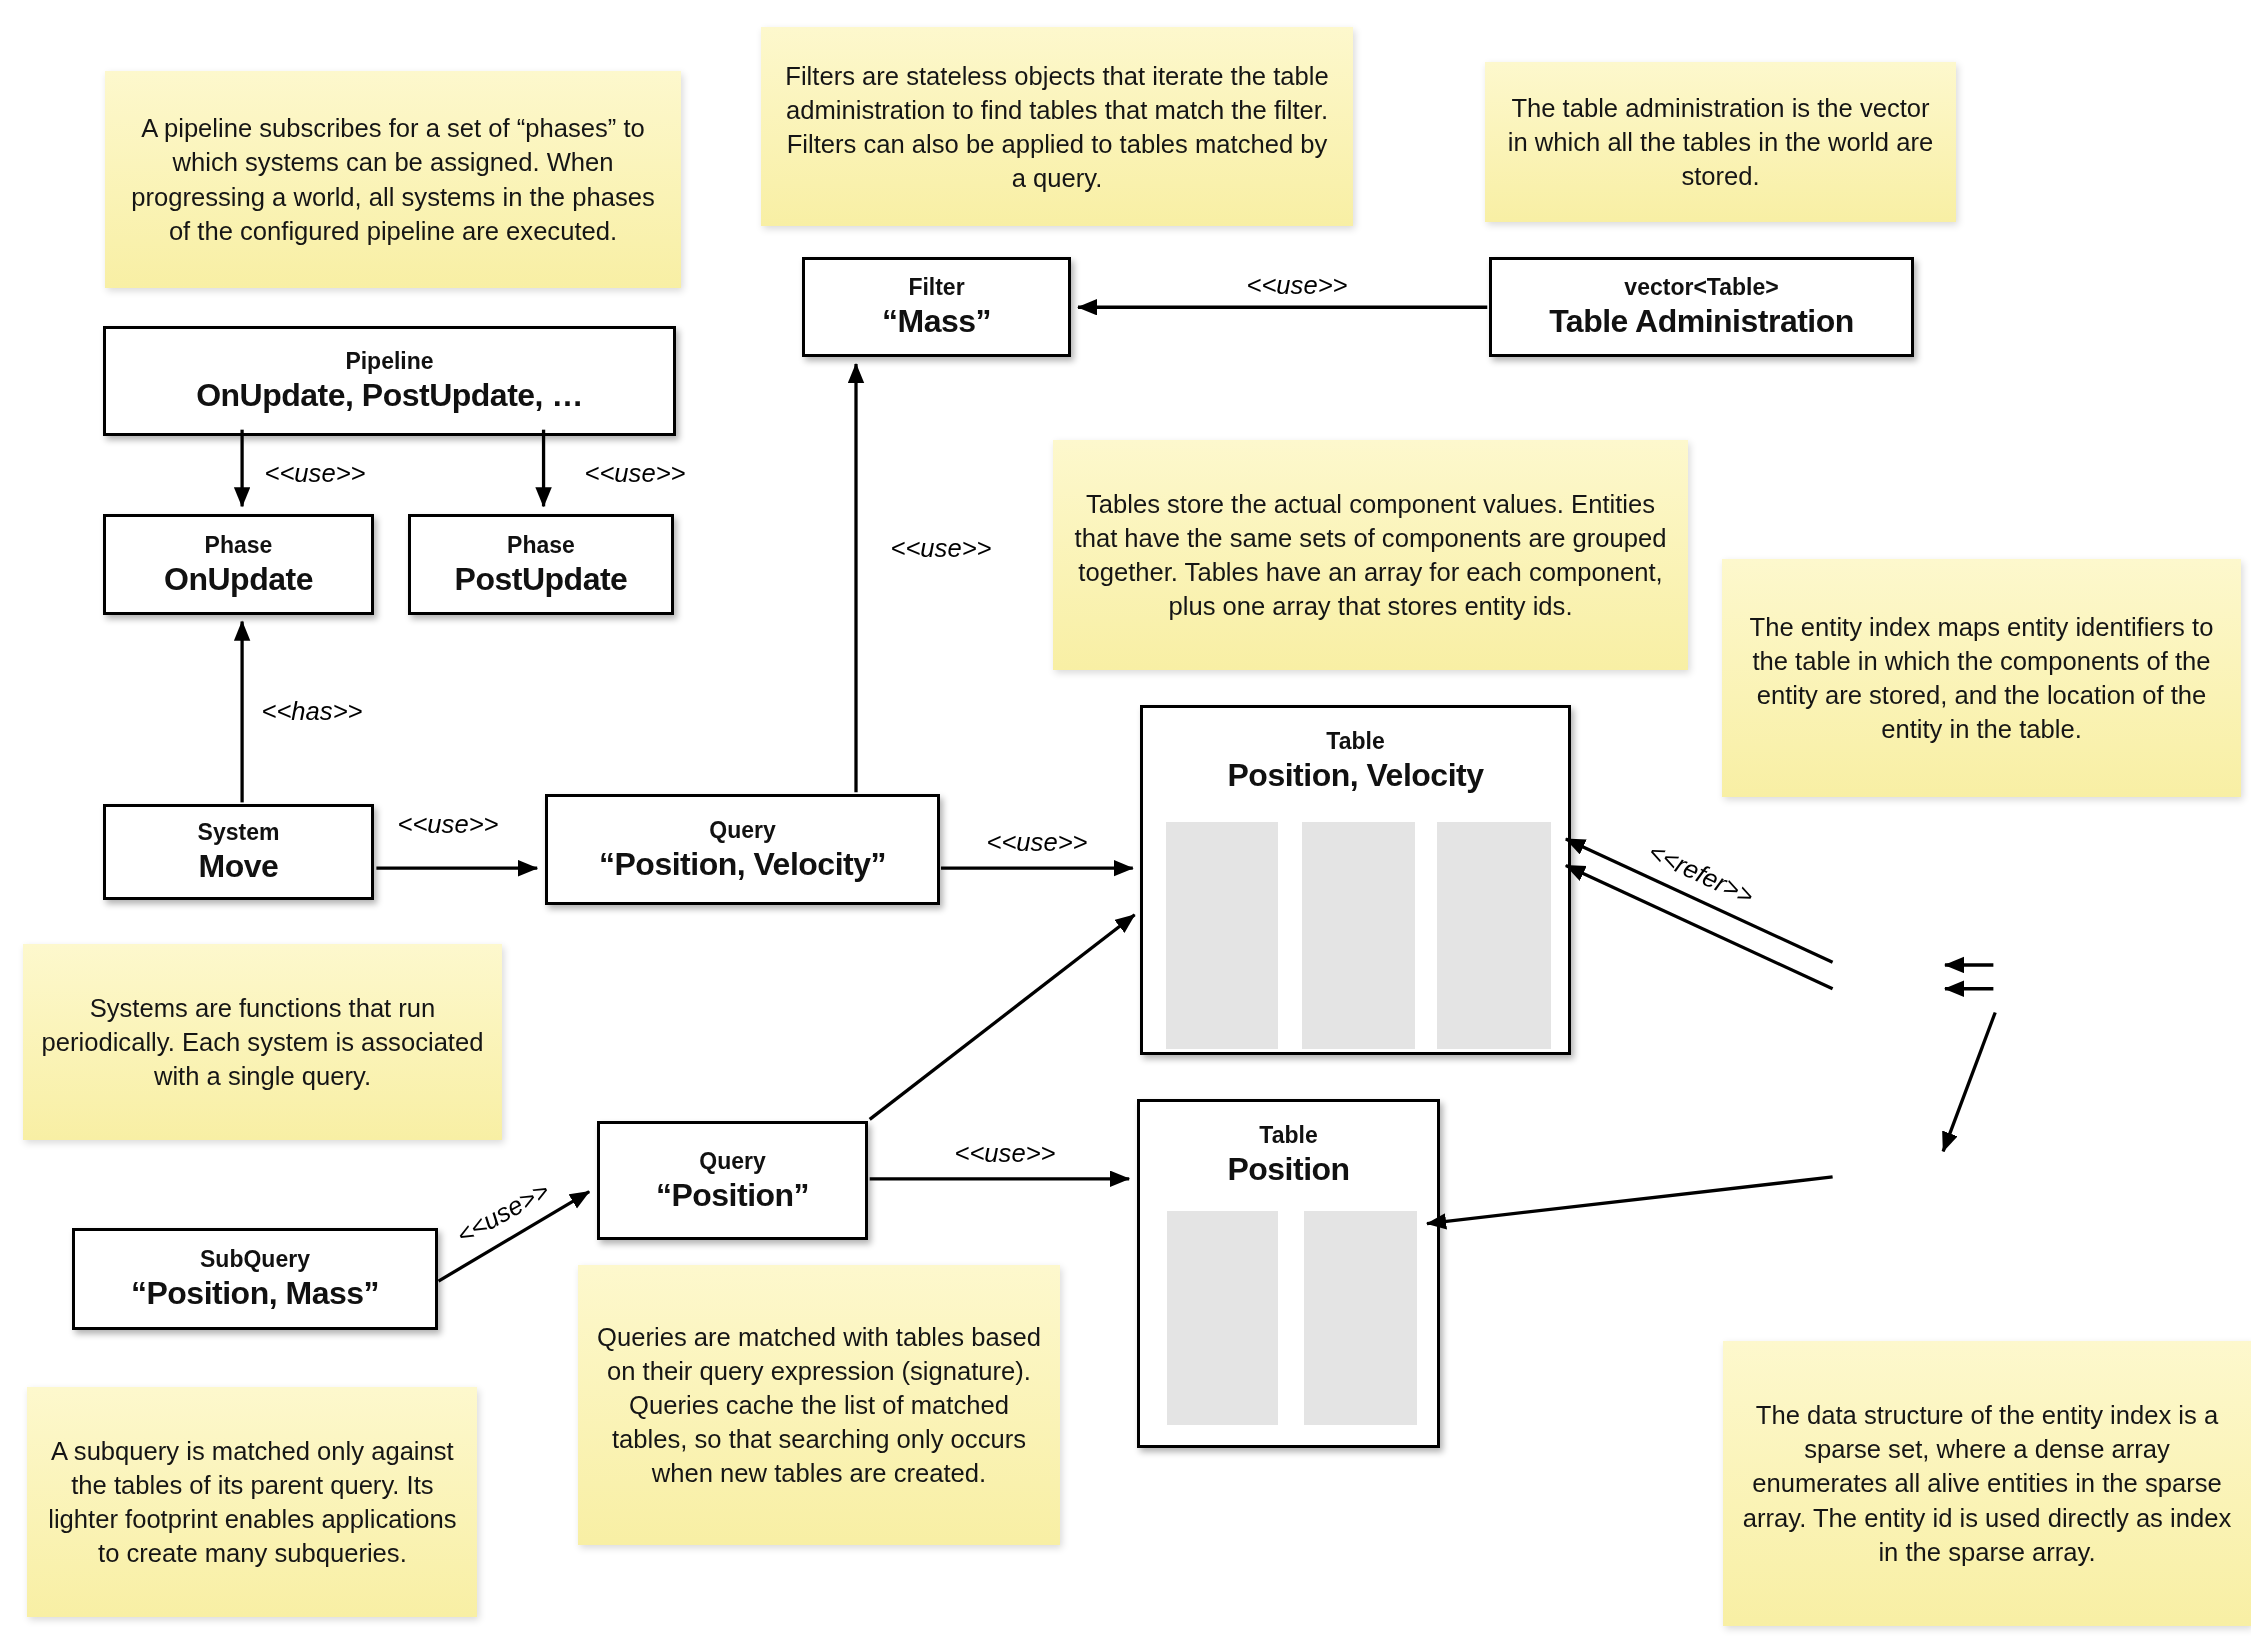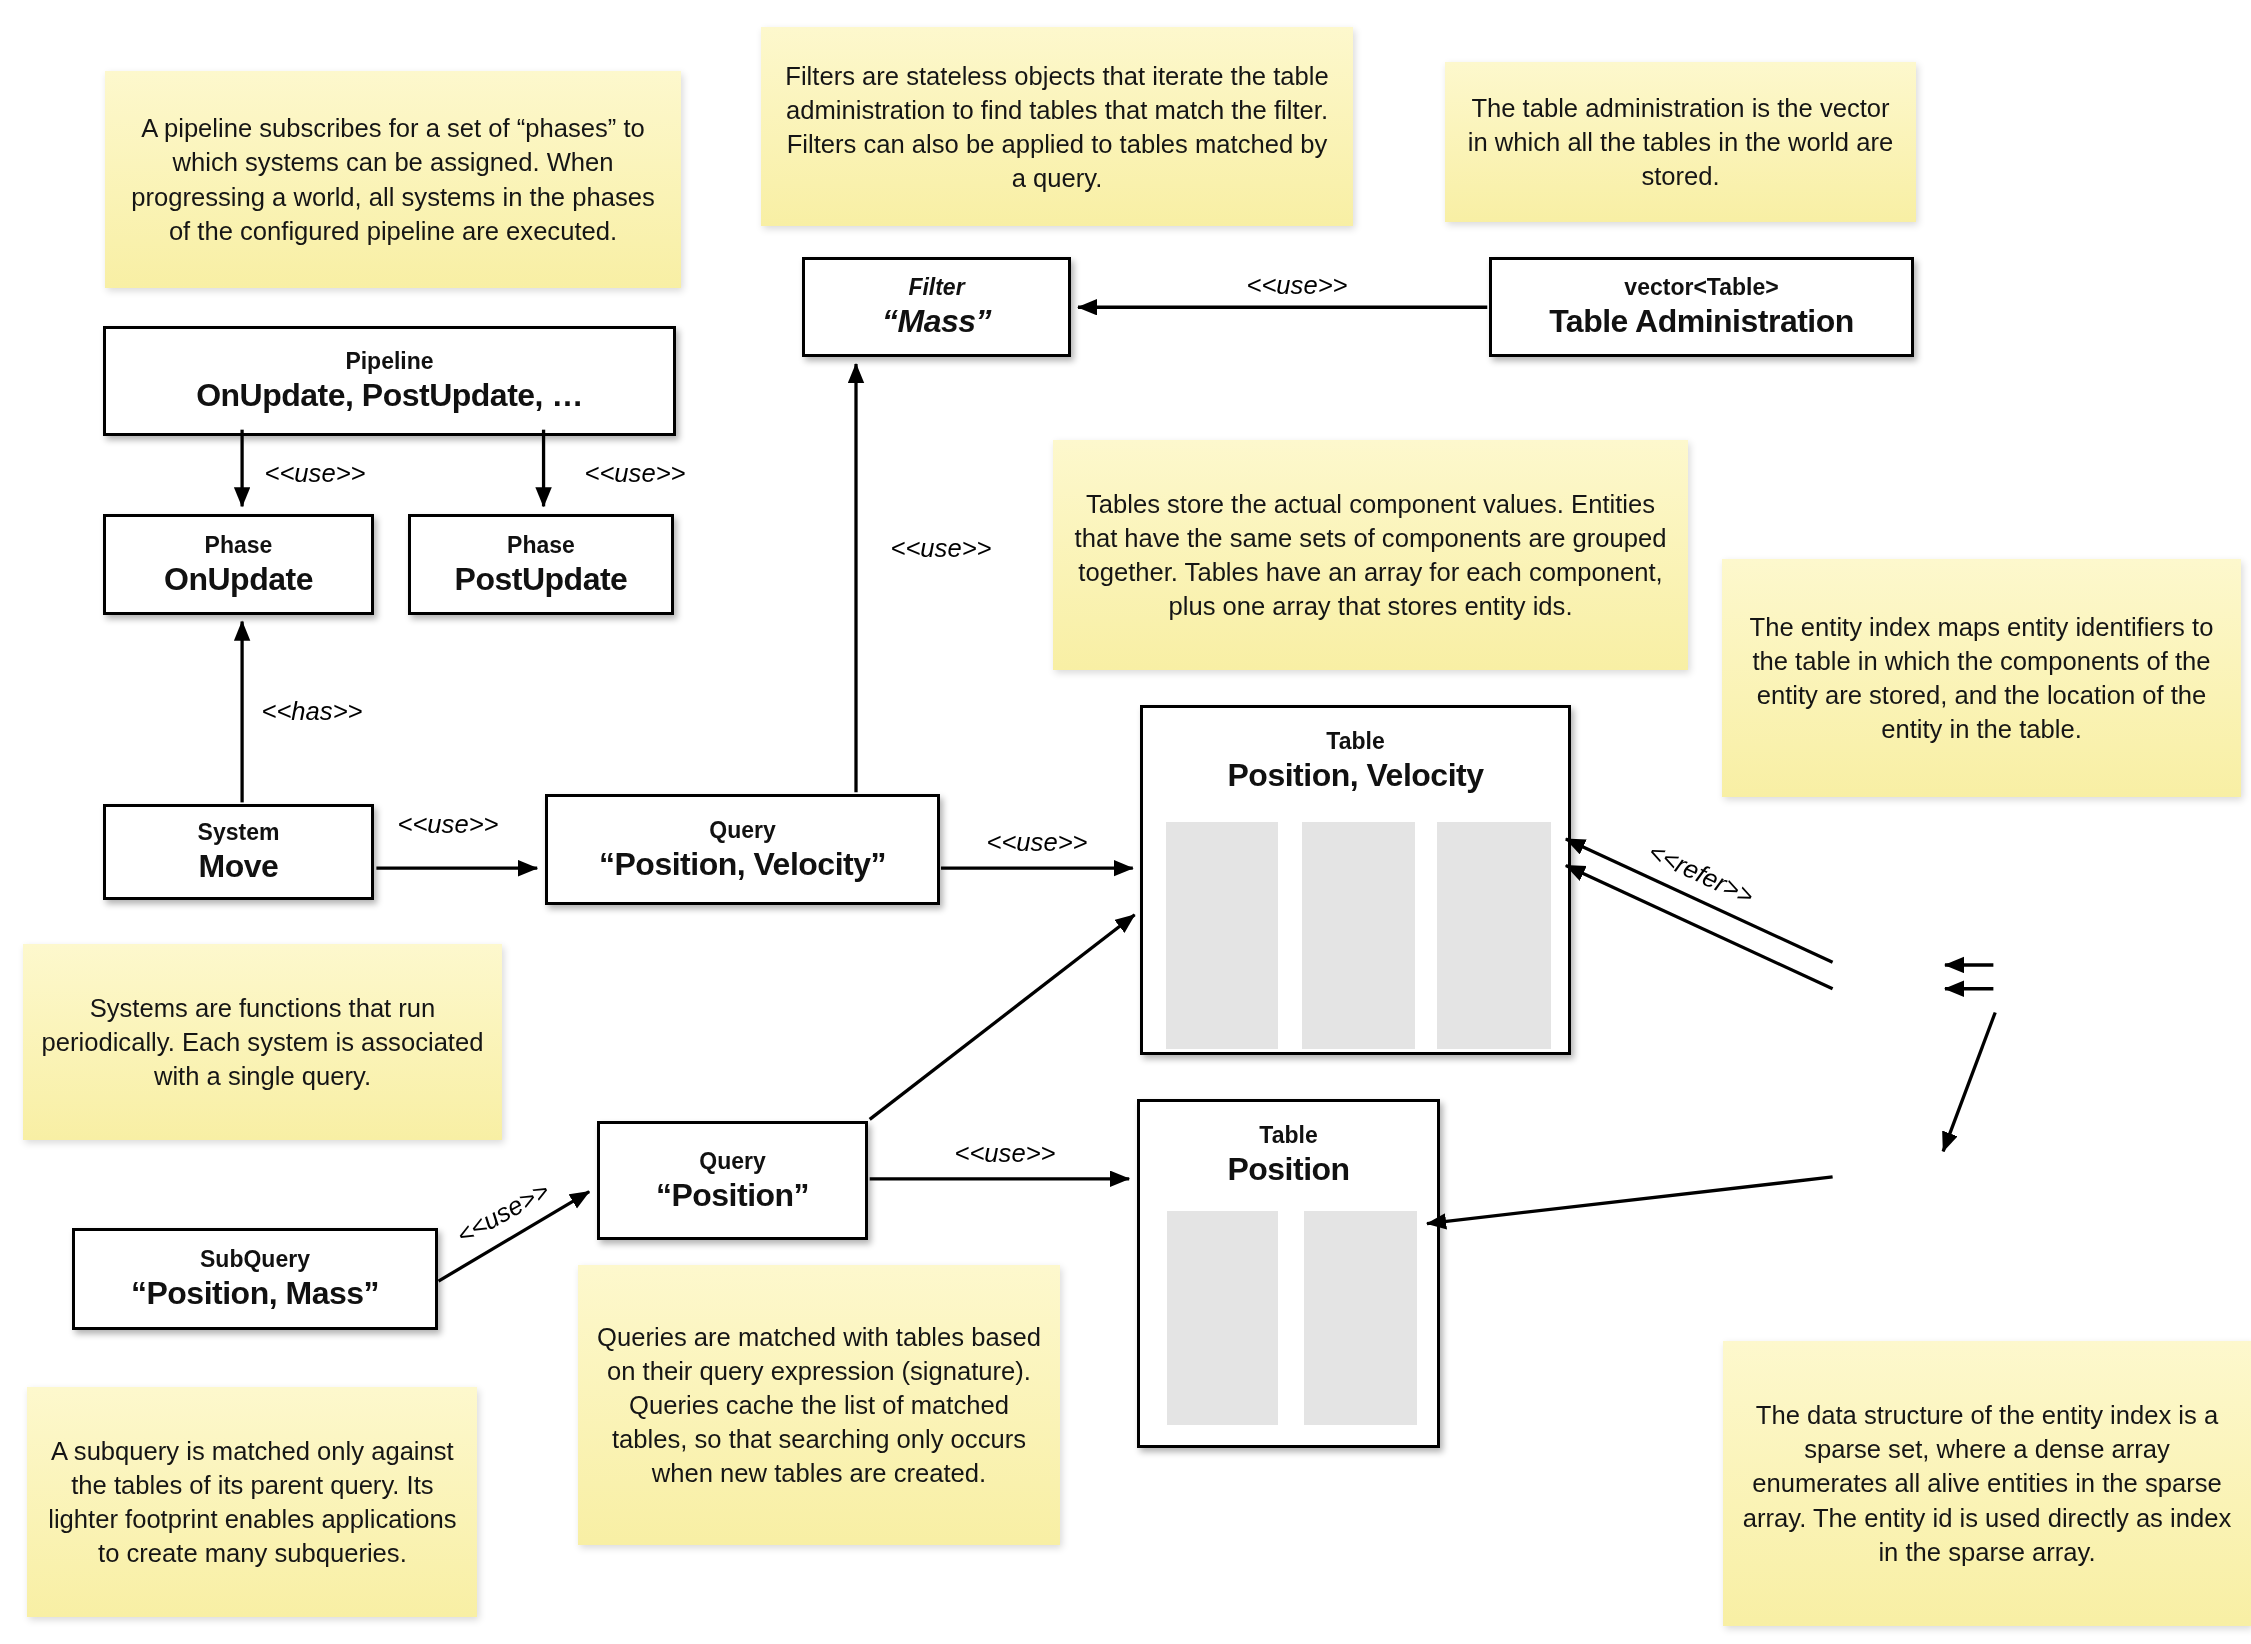--- a/index.html
+++ b/index.html
@@ -24,21 +24,21 @@
   .note,.node{z-index:2;}
   .elabel{z-index:6;}
 </style>
 </head>
 <body>
 
 <div class="canvas">
 
   <div class="note" style="left:105px;top:71px;width:576px;height:217px;">A pipeline subscribes for a set of “phases” to which systems can be assigned. When progressing a world, all systems in the phases of the configured pipeline are executed.</div>
   <div class="note" style="left:761px;top:27.4px;width:592px;height:199px;">Filters are stateless objects that iterate the table administration to find tables that match the filter. Filters can also be applied to tables matched by a query.</div>
-  <div class="note" style="left:1445px;top:62px;width:471px;height:160px;">The table administration is the vector in which all the tables in the world are stored.</div>
+  <div class="note" style="left:1485px;top:62px;width:471px;height:160px;">The table administration is the vector in which all the tables in the world are stored.</div>
   <div class="note" style="left:1053px;top:440px;width:635px;height:230px;">Tables store the actual component values. Entities that have the same sets of components are grouped together. Tables have an array for each component, plus one array that stores entity ids.</div>
   <div class="note" style="left:1722px;top:559px;width:519px;height:238px;">The entity index maps entity identifiers to the table in which the components of the entity are stored, and the location of the entity in the table.</div>
   <div class="note" style="left:23px;top:944px;width:479px;height:196px;">Systems are functions that run periodically. Each system is associated with a single query.</div>
   <div class="note" style="left:27.4px;top:1387px;width:450px;height:230px;">A subquery is matched only against the tables of its parent query. Its lighter footprint enables applications to create many subqueries.</div>
   <div class="note" style="left:578px;top:1265px;width:482px;height:280px;">Queries are matched with tables based on their query expression (signature). Queries cache the list of matched tables, so that searching only occurs when new tables are created.</div>
   <div class="note" style="left:1723px;top:1341px;width:528px;height:285px;">The data structure of the entity index is a sparse set, where a dense array enumerates all alive entities in the sparse array. The entity id is used directly as index in the sparse array.</div>
 
   <div class="node" style="left:103px;top:326px;width:573px;height:110px;">
     <div class="stereo">Pipeline</div>
     <div class="nname">OnUpdate, PostUpdate, …</div>
@@ -47,21 +47,21 @@
   <div class="node" style="left:103px;top:514px;width:271px;height:101px;">
     <div class="stereo">Phase</div>
     <div class="nname">OnUpdate</div>
   </div>
 
   <div class="node" style="left:408px;top:514px;width:266px;height:101px;">
     <div class="stereo">Phase</div>
     <div class="nname">PostUpdate</div>
   </div>
 
-  <div class="node" style="left:802px;top:257px;width:269px;height:100px;font-style:italic;">
+  <div class="node" style="left:802px;top:257px;width:269px;height:100px;">
     <div class="stereo">Filter</div>
     <div class="nname">“Mass”</div>
   </div>
 
   <div class="node" style="left:1489px;top:257px;width:425px;height:100px;">
     <div class="stereo">vector&lt;Table&gt;</div>
     <div class="nname">Table Administration</div>
   </div>
 
   <div class="node" style="left:103px;top:804px;width:271px;height:96px;">

